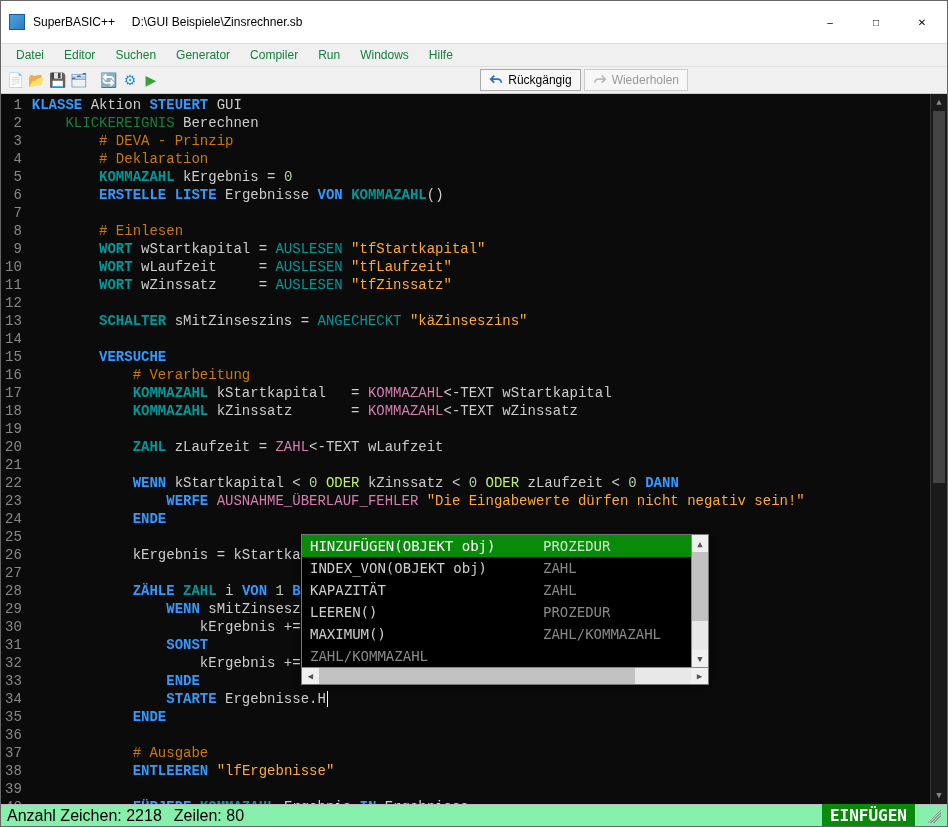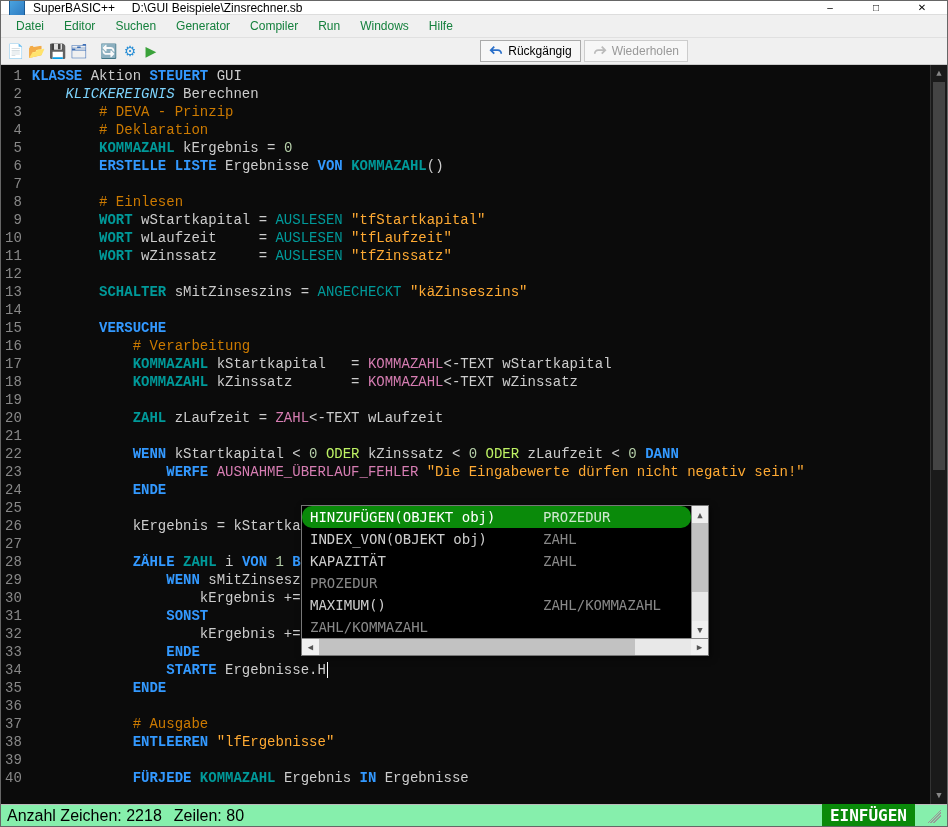--- a/index.html
+++ b/index.html
@@ -9,21 +9,21 @@
     background: #fff;
     width: 948px;
     height: 827px;
     overflow: hidden;
     display: flex;
     flex-direction: column;
     border: 1px solid #666;
   }
   
   .titlebar {
-    height: 14px;
+    height: 43px;
     background: #fff;
     display: flex;
     align-items: center;
     padding: 0 2px 0 8px;
     border-bottom: 1px solid #ddd;
   }
   .titlebar .app-icon {
     width: 16px; height: 16px;
     background: linear-gradient(135deg,#4aa3df,#2e7cc2);
     border: 1px solid #1a5a94;
@@ -103,21 +103,21 @@
   }
   .code {
     flex: 1;
     padding: 2px 0;
     color: #ccc;
     white-space: pre;
     overflow: hidden;
   }
   .code .row { height: 18px; }
   .tk-kw1  { color: #3399ff; font-weight: bold; } 
-  .tk-kw3  { color: #7dd3fc; font-style: italic; }
+  .tk-kw3  { color: #15803d; }
   .tk-type { color: #009999; font-weight: bold; }  
   .tk-type2{ color: #009999; }
   .tk-id   { color: #cccccc; }
   .tk-num  { color: #b5cea8; }
   .tk-str  { color: #ffaa33; }
   .tk-cmt  { color: #cc7a00; }
   .tk-pink { color: #d67db2; }
   .tk-or   { color: #bef264; }
   .cursor {
     display: inline-block;
@@ -139,21 +139,20 @@
     color: #ccc;
     box-shadow: 2px 2px 6px rgba(0,0,0,.5);
   }
   .popup-body { display: flex; }
   .popup-list { flex: 1; }
   .popup-row {
     display: flex;
     padding: 2px 8px;
     height: 22px;
     align-items: center;
-    border-radius: 10px;
   }
   .popup-row .pname { flex: 1; }
   .popup-row .ptype { width: 140px; color: #888; }
   .popup-row.selected { background: #0a8a0a; color: #fff; }
   .popup-row.selected .ptype { color: #cfe8cf; }
   .popup-vscroll {
     width: 17px;
     background: #f0f0f0;
     border-left: 1px solid #888;
     display: flex; flex-direction: column;
@@ -324,20 +323,21 @@
           </div>
           <div class="popup-row">
             <span class="pname">INDEX_VON(OBJEKT obj)</span>
             <span class="ptype">ZAHL</span>
           </div>
           <div class="popup-row">
             <span class="pname">KAPAZITÄT</span>
             <span class="ptype">ZAHL</span>
           </div>
           <div class="popup-row">
+            <span class="pname">LEEREN()</span>
             <span class="ptype">PROZEDUR</span>
           </div>
           <div class="popup-row">
             <span class="pname">MAXIMUM()</span>
             <span class="ptype">ZAHL/KOMMAZAHL</span>
           </div>
           <div class="popup-row">
             <span class="ptype">ZAHL/KOMMAZAHL</span>
           </div>
         </div>

